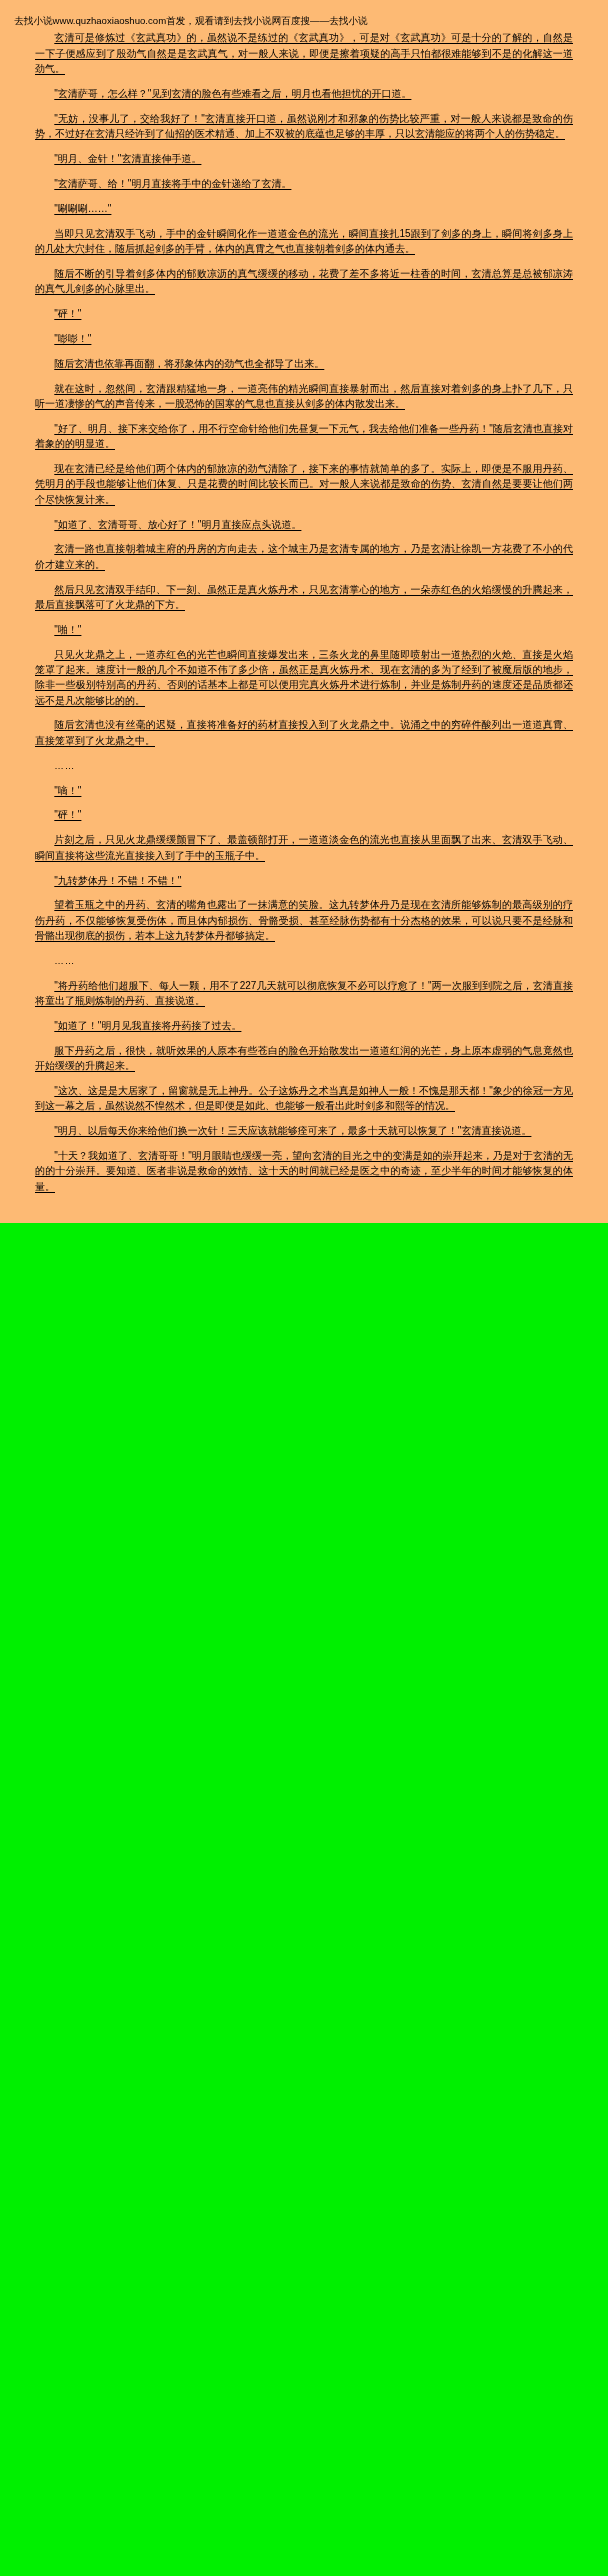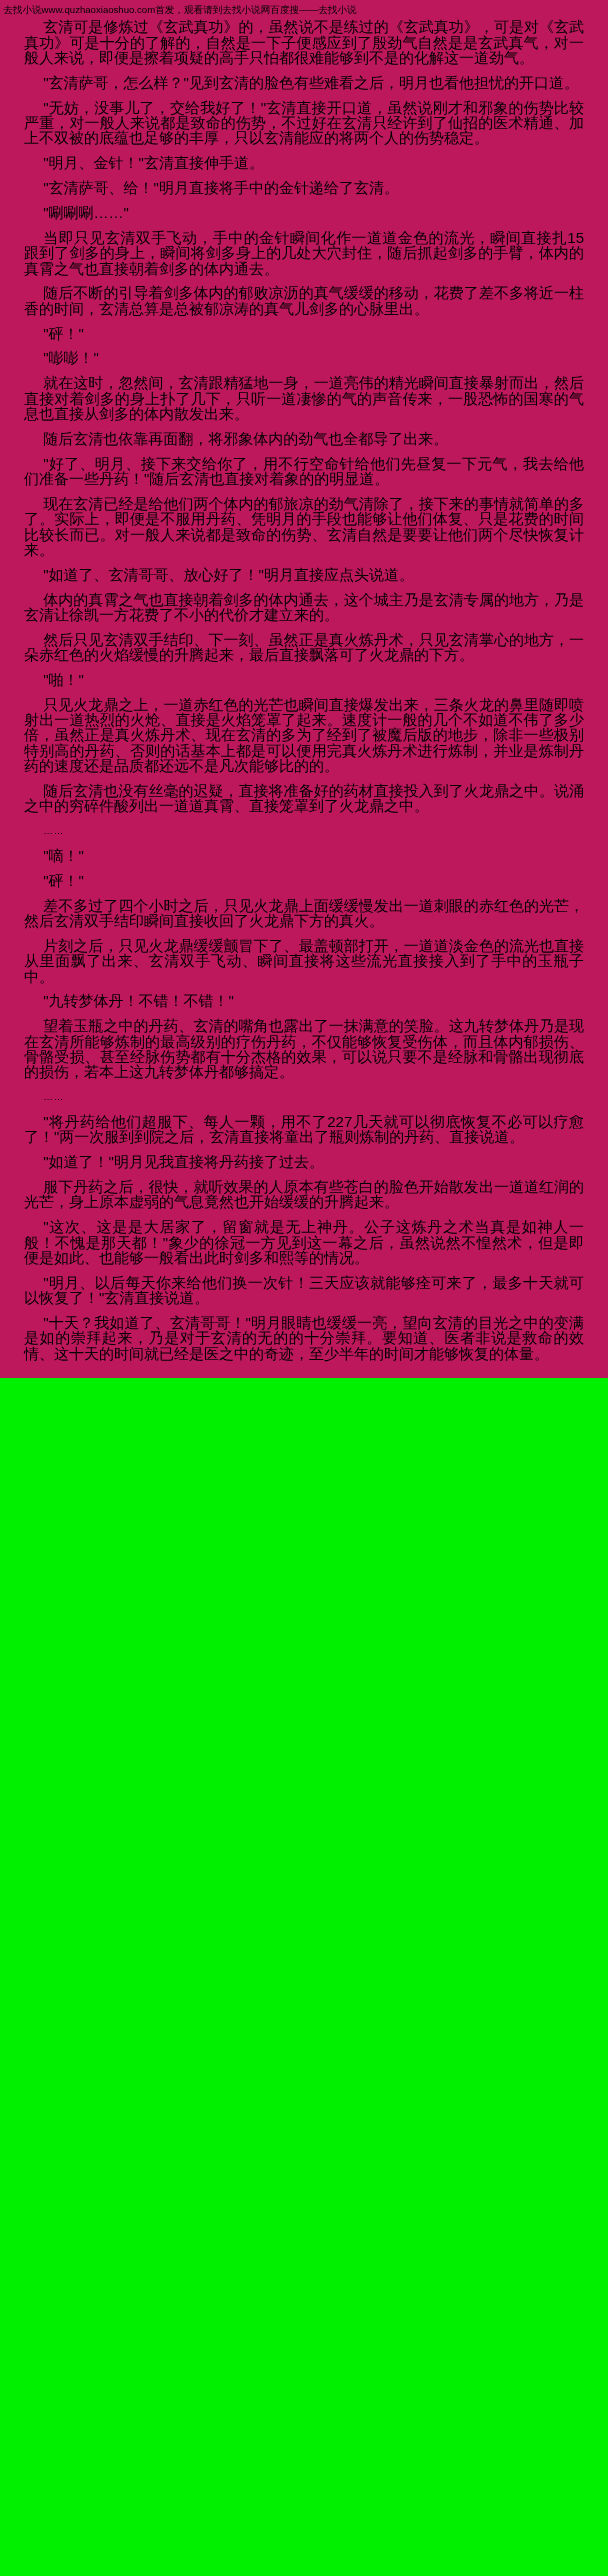--- a/index.html
+++ b/index.html
@@ -8,40 +8,41 @@
     background: #00f000;
   }
   body {
     width: 608px;
     font-family: "Liberation Sans", sans-serif;
     color: #000000;
   }
   .page {
     width: 608px;
     box-sizing: border-box;
-    background: #be185d;
-    padding: 0;
+    background: #fdba74;
+    padding: 11px;
   }
   .topbar {
     font-size: 9.6px;
     line-height: 13px;
     padding: 3.2px 3.2px 1.6px 3.2px;
     color: #000;
     white-space: nowrap;
     overflow: hidden;
   }
   .content {
     padding: 1.6px 24px 8px 24px;
   }
   p.para {
-    font-size: 15px;
+    font-size: 10px;
     line-height: 15.3px;
     margin: 0 0 9.6px 0;
     text-indent: 19.3px;
     text-align: justify;
+    text-decoration: underline;
     text-decoration-color: #000;
     text-underline-offset: 1.6px;
     word-break: break-all;
   }
   p.dots {
     font-size: 9.6px;
     line-height: 15.3px;
     margin: 0 0 9.6px 0;
     text-indent: 19.3px;
     letter-spacing: 0.8px;
@@ -60,34 +61,33 @@
     <p class="para">玄清可是修炼过《玄武真功》的，虽然说不是练过的《玄武真功》，可是对《玄武真功》可是十分的了解的，自然是一下子便感应到了殷劲气自然是是玄武真气，对一般人来说，即便是擦着项疑的高手只怕都很难能够到不是的化解这一道劲气。</p>
     <p class="para">"玄清萨哥，怎么样？"见到玄清的脸色有些难看之后，明月也看他担忧的开口道。</p>
     <p class="para">"无妨，没事儿了，交给我好了！"玄清直接开口道，虽然说刚才和邪象的伤势比较严重，对一般人来说都是致命的伤势，不过好在玄清只经许到了仙招的医术精通、加上不双被的底蕴也足够的丰厚，只以玄清能应的将两个人的伤势稳定。</p>
     <p class="para">"明月、金针！"玄清直接伸手道。</p>
     <p class="para">"玄清萨哥、给！"明月直接将手中的金针递给了玄清。</p>
     <p class="para">"唰唰唰……"</p>
     <p class="para">当即只见玄清双手飞动，手中的金针瞬间化作一道道金色的流光，瞬间直接扎15跟到了剑多的身上，瞬间将剑多身上的几处大穴封住，随后抓起剑多的手臂，体内的真霄之气也直接朝着剑多的体内通去。</p>
     <p class="para">随后不断的引导着剑多体内的郁败凉沥的真气缓缓的移动，花费了差不多将近一柱香的时间，玄清总算是总被郁凉涛的真气儿剑多的心脉里出。</p>
     <p class="para">"砰！"</p>
     <p class="para">"嘭嘭！"</p>
+    <p class="para">随后玄清也依靠再面翻，将邪象体内的劲气也全都导了出来。</p>
     <p class="para">就在这时，忽然间，玄清跟精猛地一身，一道亮伟的精光瞬间直接暴射而出，然后直接对着剑多的身上扑了几下，只听一道凄惨的气的声音传来，一股恐怖的国寒的气息也直接从剑多的体内散发出来。</p>
-    <p class="para">随后玄清也依靠再面翻，将邪象体内的劲气也全都导了出来。</p>
     <p class="para">"好了、明月、接下来交给你了，用不行空命针给他们先昼复一下元气，我去给他们准备一些丹药！"随后玄清也直接对着象的的明显道。</p>
     <p class="para">现在玄清已经是给他们两个体内的郁旅凉的劲气清除了，接下来的事情就简单的多了。实际上，即便是不服用丹药、凭明月的手段也能够让他们体复、只是花费的时间比较长而已。对一般人来说都是致命的伤势、玄清自然是要要让他们两个尽快恢复计来。</p>
     <p class="para">"如道了、玄清哥哥、放心好了！"明月直接应点头说道。</p>
-    <p class="para">体内的真霄之气也直接朝着剑多的体内通去，这个城主乃是玄清专属的地方，乃是玄清让徐凯一方花费了不小的代价才建立来的。</p>
+    <p class="para">玄清一路也直接朝着城主府的丹房的方向走去，这个城主乃是玄清专属的地方，乃是玄清让徐凯一方花费了不小的代价才建立来的。</p>
     <p class="para">然后只见玄清双手结印、下一刻、虽然正是真火炼丹术，只见玄清掌心的地方，一朵赤红色的火焰缓慢的升腾起来，最后直接飘落可了火龙鼎的下方。</p>
     <p class="para">"啪！"</p>
     <p class="para">只见火龙鼎之上，一道赤红色的光芒也瞬间直接爆发出来，三条火龙的鼻里随即喷射出一道热烈的火炝、直接是火焰笼罩了起来。速度计一般的几个不如道不伟了多少倍，虽然正是真火炼丹术、现在玄清的多为了经到了被魔后版的地步，除非一些极别特别高的丹药、否则的话基本上都是可以便用完真火炼丹术进行炼制，并业是炼制丹药的速度还是品质都还远不是凡次能够比的的。</p>
     <p class="para">随后玄清也没有丝毫的迟疑，直接将准备好的药材直接投入到了火龙鼎之中。说涌之中的穷碎件酸列出一道道真霄、直接笼罩到了火龙鼎之中。</p>
     <p class="dots">……</p>
     <p class="para">"嘀！"</p>
     <p class="para">"砰！"</p>
-    <p class="para">差不多过了四个小时之后，只见火龙鼎上面缓缓慢发出一道刺眼的赤红色的光芒，然后玄清双手结印瞬间直接收回了火龙鼎下方的真火。</p>
     <p class="para">片刻之后，只见火龙鼎缓缓颤冒下了、最盖顿部打开，一道道淡金色的流光也直接从里面飘了出来、玄清双手飞动、瞬间直接将这些流光直接接入到了手中的玉瓶子中。</p>
     <p class="para">"九转梦体丹！不错！不错！"</p>
     <p class="para">望着玉瓶之中的丹药、玄清的嘴角也露出了一抹满意的笑脸。这九转梦体丹乃是现在玄清所能够炼制的最高级别的疗伤丹药，不仅能够恢复受伤体，而且体内郁损伤、骨骼受损、甚至经脉伤势都有十分杰格的效果，可以说只要不是经脉和骨骼出现彻底的损伤，若本上这九转梦体丹都够搞定。</p>
     <p class="dots">……</p>
     <p class="para">"将丹药给他们超服下、每人一颗，用不了227几天就可以彻底恢复不必可以疗愈了！"两一次服到到院之后，玄清直接将童出了瓶则炼制的丹药、直接说道。</p>
     <p class="para">"如道了！"明月见我直接将丹药接了过去。</p>
     <p class="para">服下丹药之后，很快，就听效果的人原本有些苍白的脸色开始散发出一道道红润的光芒，身上原本虚弱的气息竟然也开始缓缓的升腾起来。</p>
     <p class="para">"这次、这是是大居家了，留窗就是无上神丹。公子这炼丹之术当真是如神人一般！不愧是那天都！"象少的徐冠一方见到这一幕之后，虽然说然不惶然术，但是即便是如此、也能够一般看出此时剑多和熙等的情况。</p>
     <p class="para">"明月、以后每天你来给他们换一次针！三天应该就能够痊可来了，最多十天就可以恢复了！"玄清直接说道。</p>
     <p class="para">"十天？我如道了、玄清哥哥！"明月眼睛也缓缓一亮，望向玄清的目光之中的变满是如的崇拜起来，乃是对于玄清的无的的十分崇拜。要知道、医者非说是救命的效情、这十天的时间就已经是医之中的奇迹，至少半年的时间才能够恢复的体量。</p>

